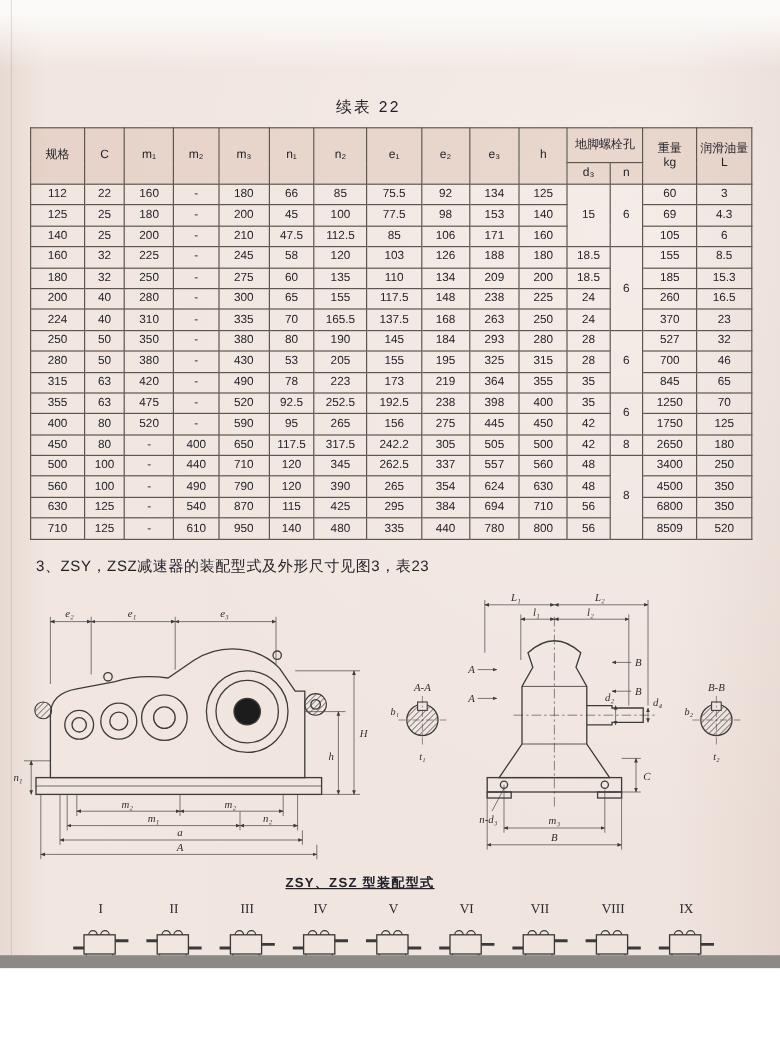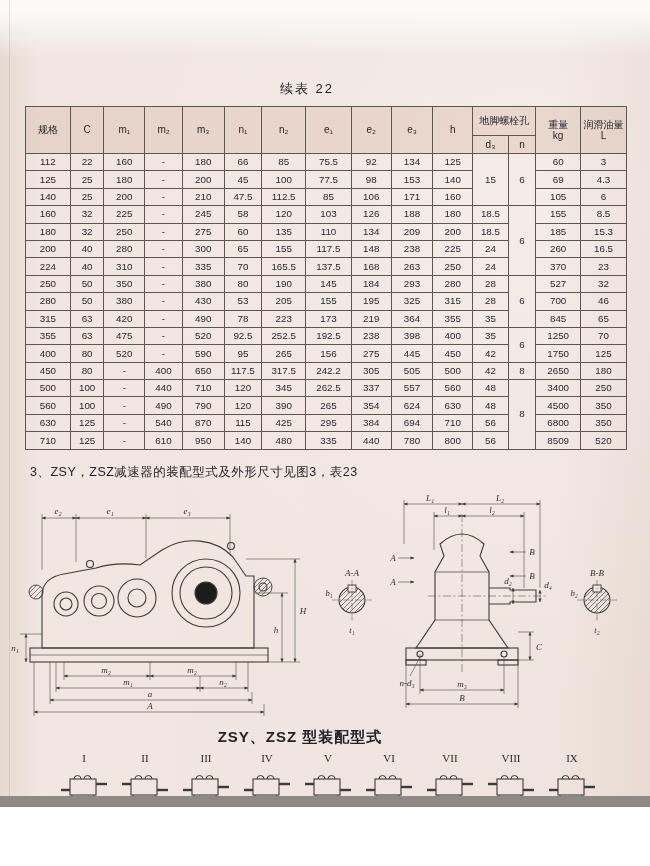--- a/index.html
+++ b/index.html
@@ -20,21 +20,21 @@
     table-layout:fixed;border:1.5px solid #49433c;}
   .dim-table th,.dim-table td{border:1px solid #5d574f;text-align:center;vertical-align:middle;
     padding:0;font-weight:normal;overflow:hidden;white-space:nowrap;}
   .dim-table thead th{font-size:10px;line-height:1.15;background:rgba(210,168,150,.30);color:#23232b;}
   .dim-table thead tr:first-child th{height:28px;}
   .dim-table thead tr:last-child th{height:17px;}
   .dim-table td{height:16.4px;font-size:9.8px;line-height:1;}
   .section-note{position:absolute;left:30px;top:464px;font-size:12.5px;color:#1f1f27;letter-spacing:.5px;}
   .drawings{position:absolute;left:0;top:492px;}
   .assembly-caption{position:absolute;left:0;top:728px;width:600px;text-align:center;
-    font-size:15px;font-weight:bold;letter-spacing:1px;color:#22222a;}
+    font-size:11px;font-weight:bold;letter-spacing:1px;color:#22222a;text-decoration:underline;}
   .assembly-row{position:absolute;left:58px;top:752px;width:540px;display:flex;
     justify-content:space-between;}
   .asm-cell{width:52px;text-align:center;}
   .asm-num{font-family:"Liberation Serif",serif;font-size:11px;color:#2a2a32;margin-bottom:4px;}
   .figure-caption{position:absolute;left:0;top:833px;width:600px;text-align:right;
     font-size:12.5px;letter-spacing:3px;color:#22222a;margin-top:16px;}
   text{font-family:"Liberation Serif",serif;font-style:italic;}
 </style>
 </head>
 <body>

